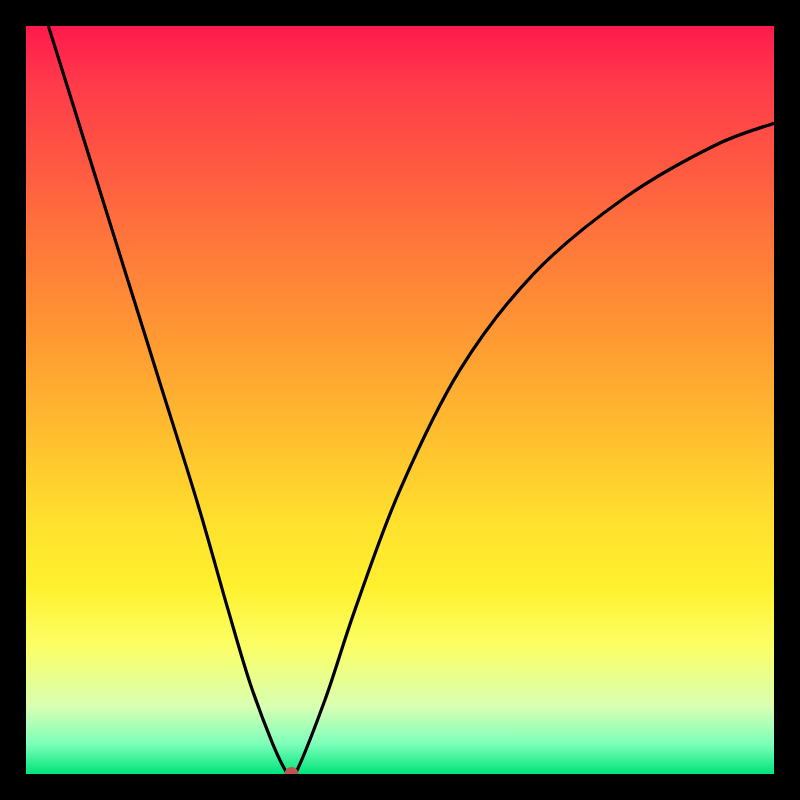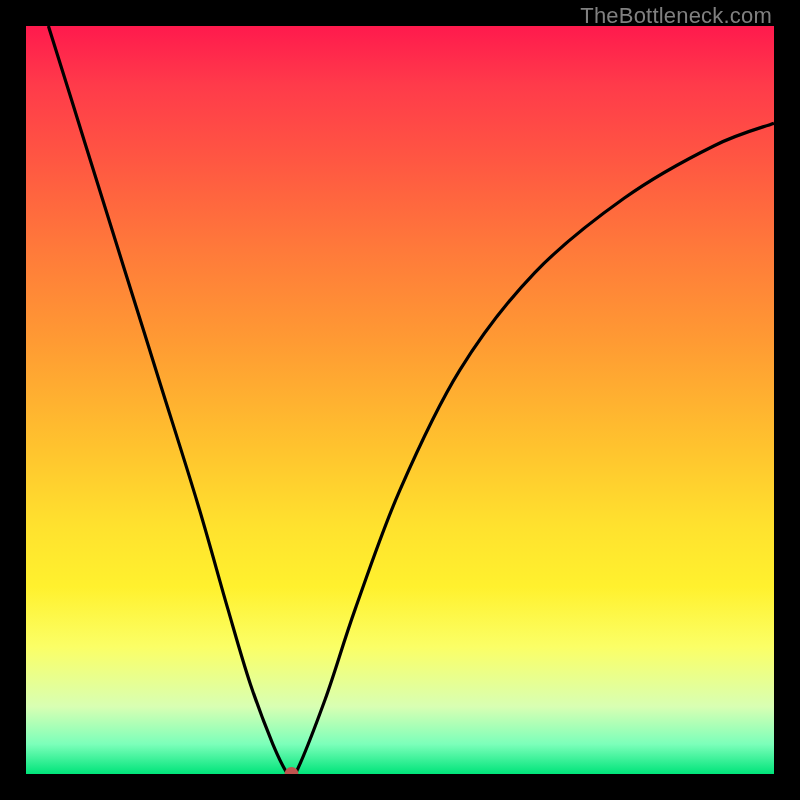--- a/index.html
+++ b/index.html
@@ -63,14 +63,13 @@
 
 <div class="frame">
   <div class="plot-area">
     <svg class="curve" viewBox="0 0 748 748" preserveAspectRatio="none">
       <g>
         <path id="curve-path" d="M 22.4 0.0 C 28.7 19.9, 47.4 79.8, 59.8 119.7 C 72.3 159.6, 84.8 199.5, 97.2 239.4 C 109.7 279.3, 122.2 319.1, 134.6 359.0 C 147.1 398.9, 160.8 441.3, 172.0 478.7 C 183.3 516.1, 193.2 553.5, 202.0 583.4 C 210.7 613.4, 216.9 635.8, 224.4 658.2 C 231.9 680.7, 240.6 703.1, 246.8 718.1 C 253.1 733.0, 258.1 743.0, 261.8 748.0 C 265.5 753.0, 263.0 760.5, 269.3 748.0 C 275.5 735.5, 289.2 700.6, 299.2 673.2 C 309.2 645.8, 316.7 618.3, 329.1 583.4 C 341.6 548.5, 356.5 503.7, 374.0 463.8 C 391.5 423.9, 411.4 380.2, 433.8 344.1 C 456.3 307.9, 481.2 275.5, 508.6 246.8 C 536.1 218.2, 568.5 193.2, 598.4 172.0 C 628.3 150.8, 663.2 132.1, 688.2 119.7 C 713.1 107.2, 738.0 101.0, 748.0 97.2" fill="none" stroke="#000000" stroke-width="3.2"></path>
       </g>
       <circle id="marker-dot" cx="265.5" cy="748.0" r="7" fill="#c0544f"></circle>
     </svg>
   </div>
-  <div class="watermark">TheBottleneck.com</div>
 </div>
 
 </body></html>

